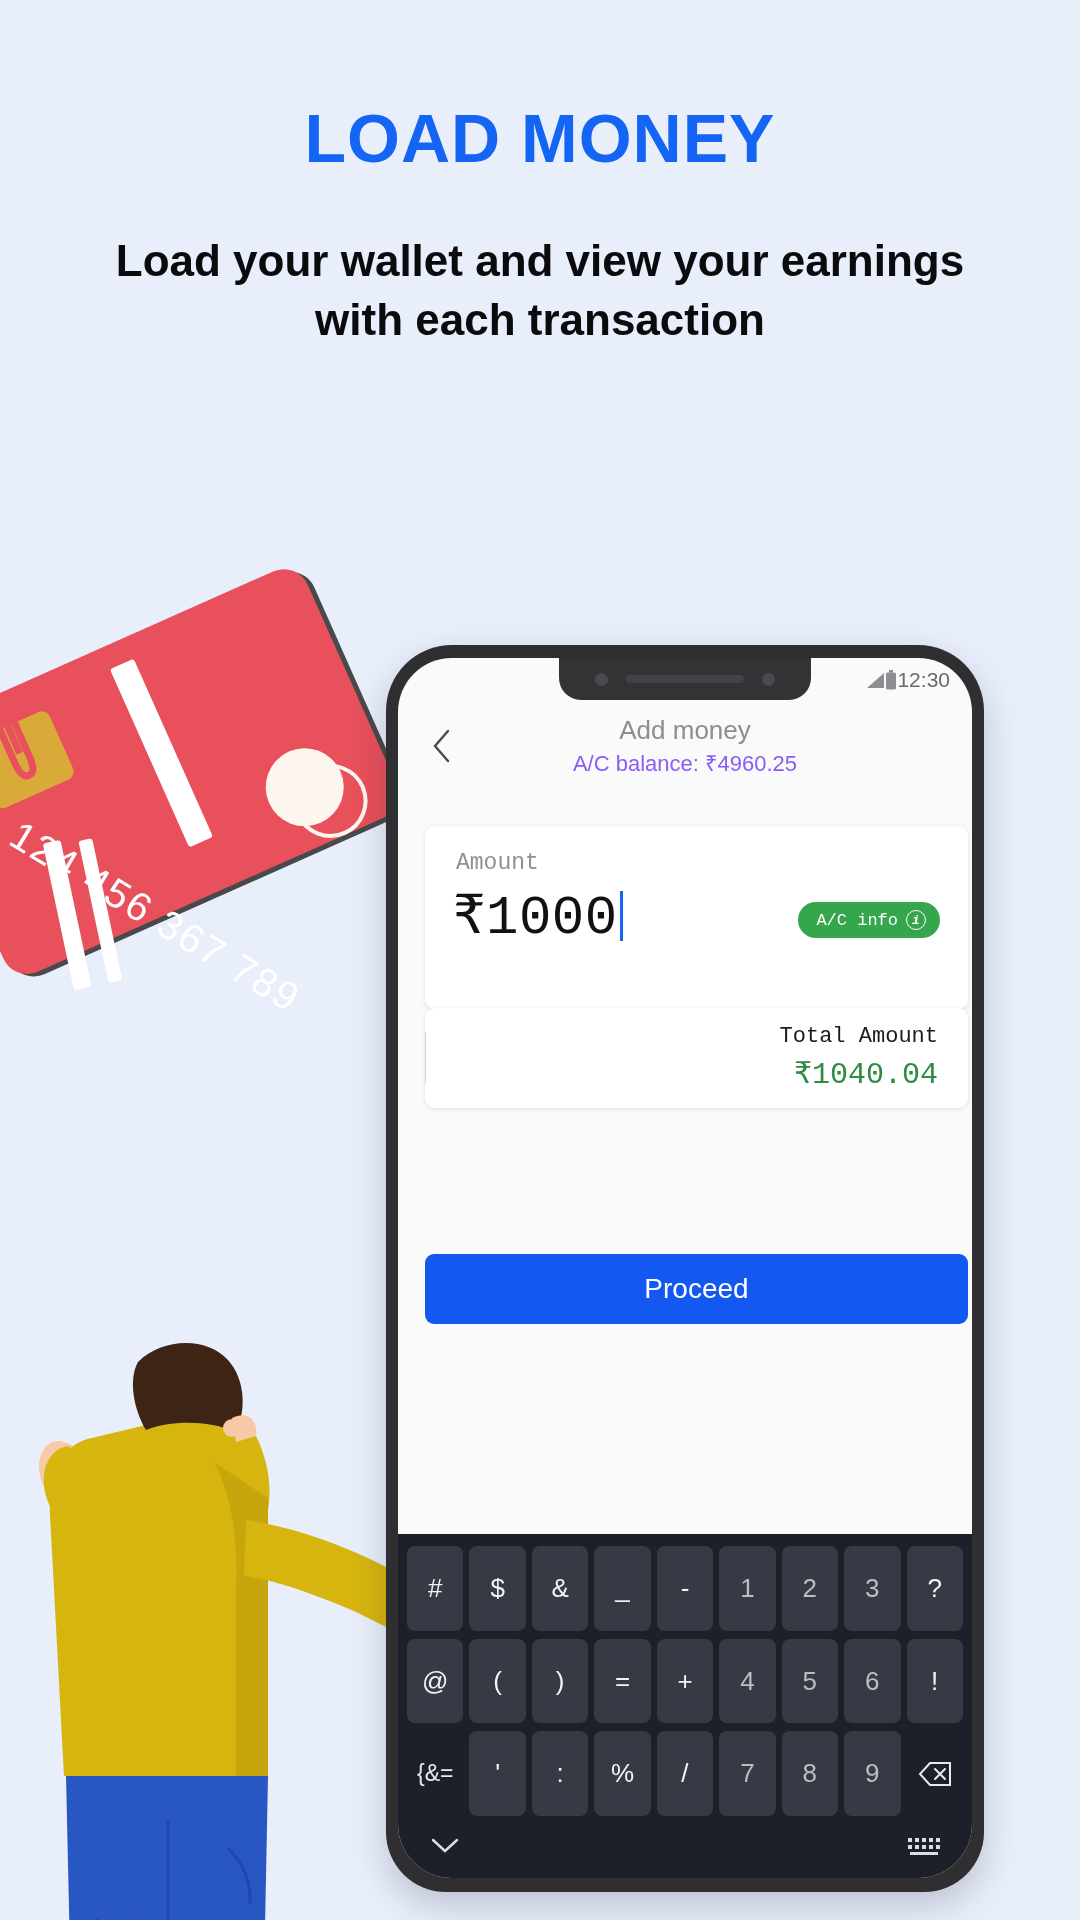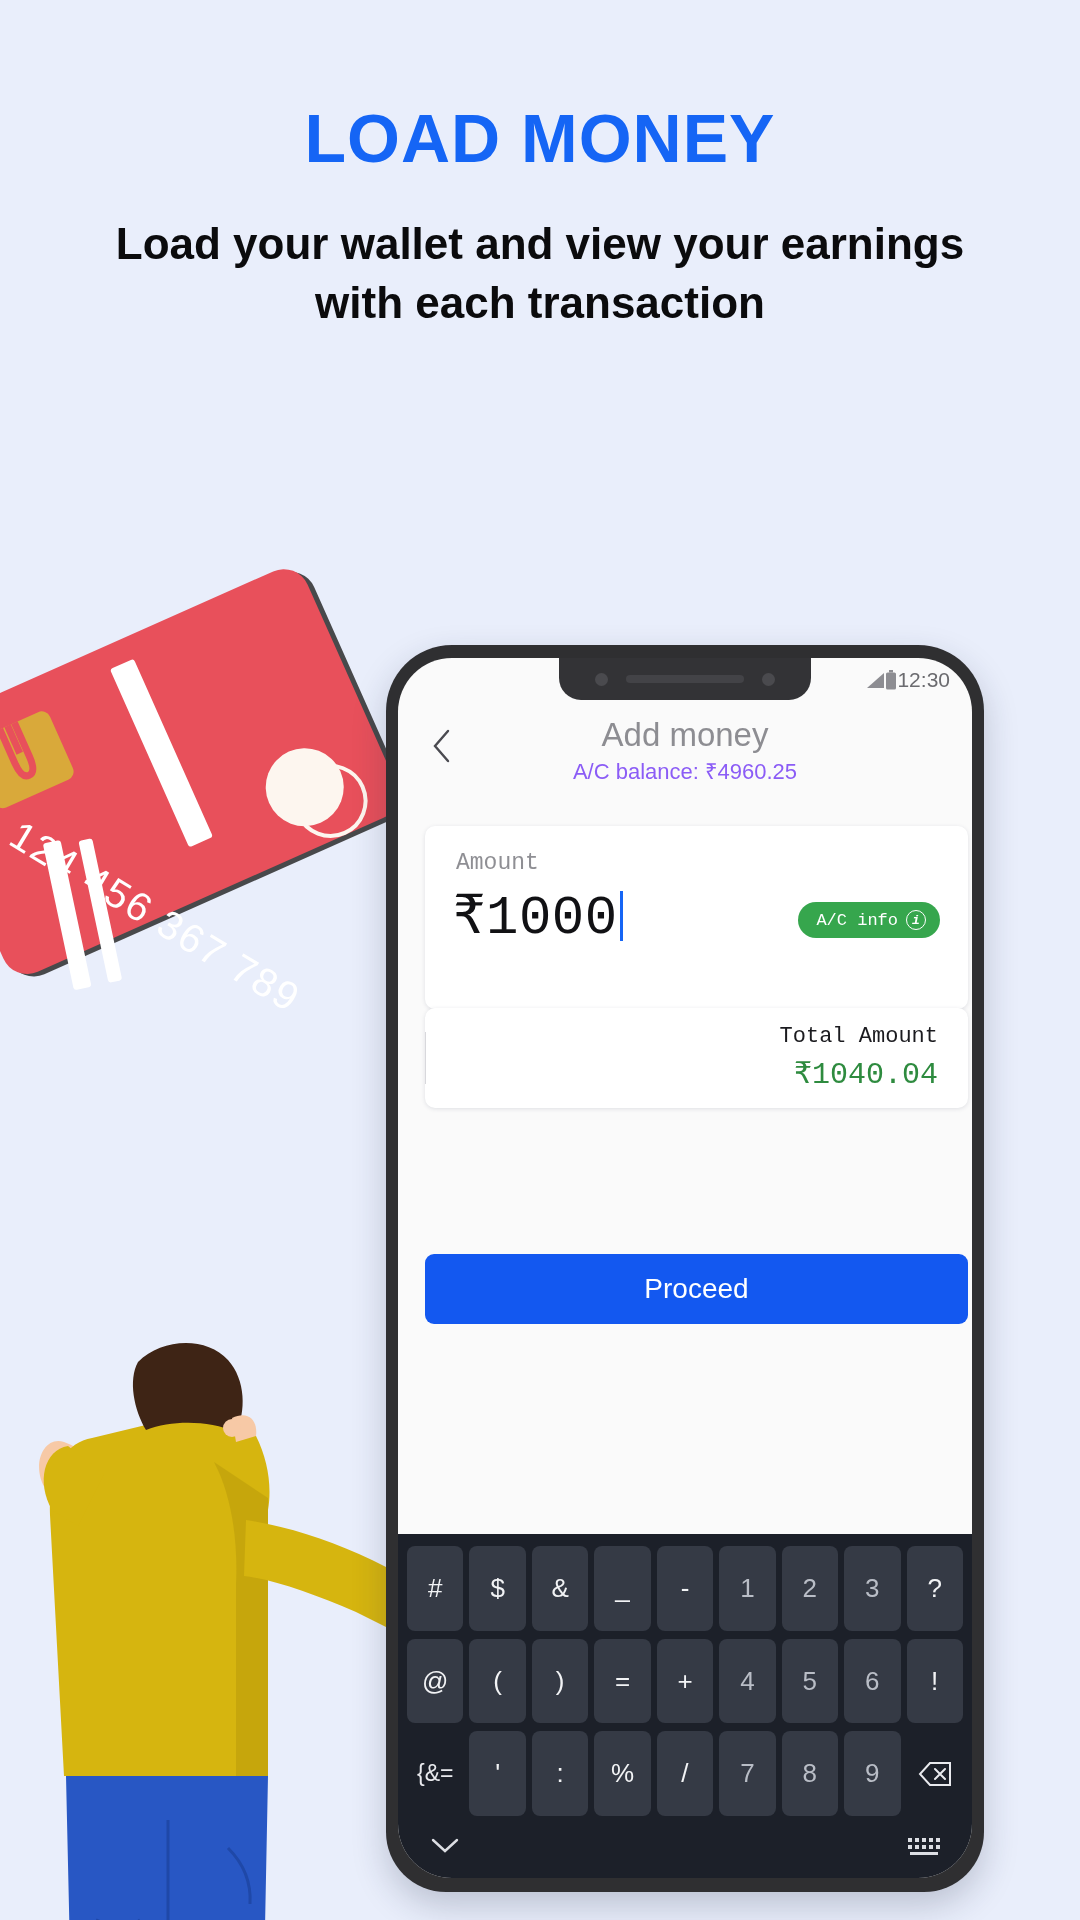--- a/index.html
+++ b/index.html
@@ -16,21 +16,21 @@
   .promo { position:absolute; left:0; top:0; width:1080px; text-align:center; }
   .promo-title {
     margin-top:104px;
     font-size:68px;
     font-weight:bold;
     letter-spacing:1px;
     color:#1565f5;
     line-height:1;
   }
   .promo-sub {
-    margin-top:42px;
+    margin-top:59px;
     font-size:44px;
     font-weight:bold;
     color:#0b0b0d;
     line-height:1.35;
     padding:0 112px;
   }
 
   
   .illus { position:absolute; left:0; top:480px; width:420px; height:1440px; }
   .illus svg { display:block; }
@@ -73,21 +73,21 @@
 
   
   .app-head { position:absolute; top:52px; left:0; width:100%; height:70px; }
   .back-btn {
     position:absolute; left:22px; top:14px;
     width:44px;height:44px;
     display:flex;align-items:center;justify-content:center;
     cursor:pointer;
   }
   .app-title-wrap { text-align:center; padding-top:4px; }
-  .app-title { font-size:33px; color:#8d8d92; line-height:1.25; }
+  .app-title { font-size:26px; color:#8d8d92; line-height:1.25; }
   .app-bal { font-size:22px; color:#8b5cf6; line-height:1.5; }
 
   
   .card {
     position:absolute; left:27px; width:543px;
     background:#fff;
     border-radius:10px;
     box-shadow:0 1px 4px rgba(40,50,80,.13);
     font-family:Liberation Mono, monospace;
   }

